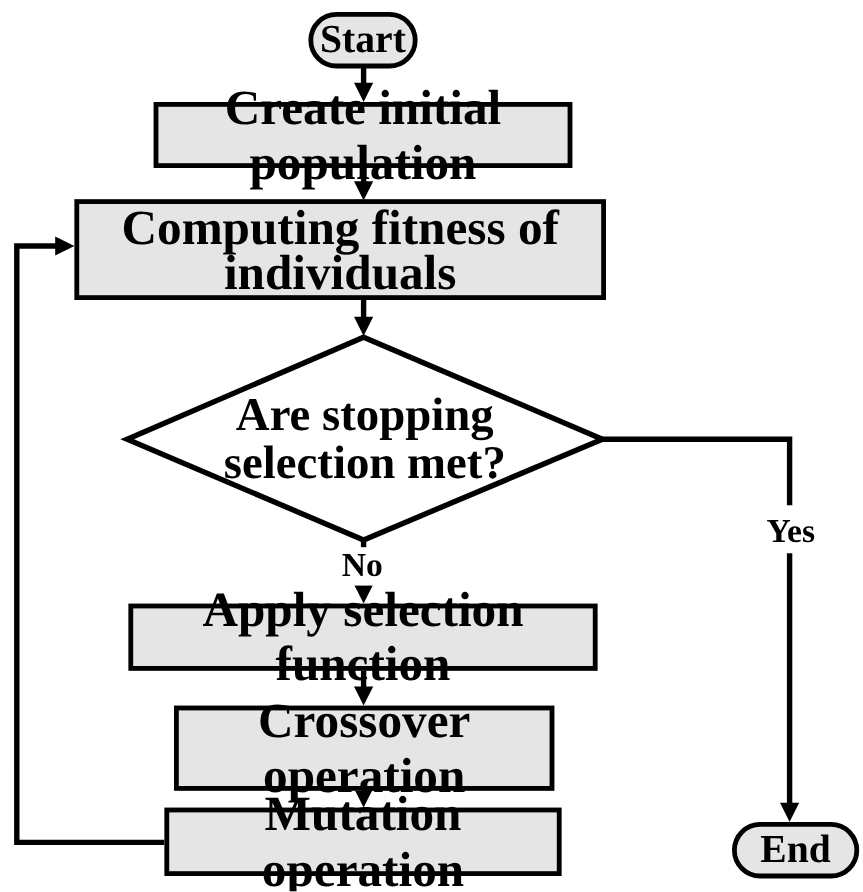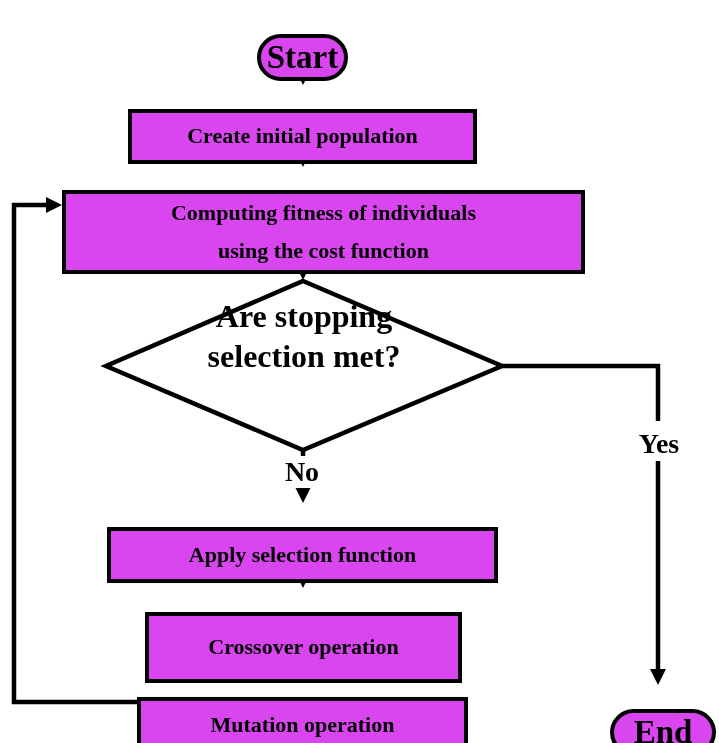--- a/index.html
+++ b/index.html
@@ -21,39 +21,38 @@
     left: 0; top: 0;
     width: 719px; height: 743px;
   }
 
   .node {
     position: absolute;
     display: flex;
     align-items: center;
     justify-content: center;
     text-align: center;
-    background: #d946ef;
+    background: #e5e5e5;
     border: 4px solid #000000;
     line-height: 1.1;
-    margin-top: 24px;
   }
 
-  .process   { font-size: 22px; }
+  .process   { font-size: 41px; }
   .terminator{ border-radius: 26px; font-size: 33px; }
 
   .multiline { flex-direction: column; line-height: 38px; }
 
   .decision-label {
     position: absolute;
     display: flex;
     flex-direction: column;
     align-items: center;
-    justify-content: flex-start;
+    justify-content: center;
     text-align: center;
-    font-size: 32px;
+    font-size: 39px;
     line-height: 40px;
     background: transparent;
   }
 
   .edge-label {
     position: absolute;
     font-size: 28px;
     text-align: center;
     background: #ffffff;
   }
@@ -94,23 +93,22 @@
   </svg>
 
   <div class="node terminator" style="left:257px; top:10px; width:91px; height:47px;">
     <span>Start</span>
   </div>
 
   <div class="node process" style="left:128px; top:85px; width:349px; height:55px;">
     <span>Create initial population</span>
   </div>
 
-  <div class="node process multiline" style="left:62px; top:166px; width:523px; height:84px;">
+  <div class="node process multiline" style="left:62px; top:166px; width:443px; height:84px;">
     <span>Computing fitness of individuals</span>
-    <span>using the cost function</span>
   </div>
 
   <div class="decision-label" style="left:106px; top:296px; width:396px; height:140px;">
     <span>Are stopping</span>
     <span>selection met?</span>
   </div>
 
   <div class="edge-label" style="left:276px; top:456px; width:52px;">No</div>
 
   <div class="edge-label" style="left:630px; top:428px; width:58px;text-align:center;">Yes</div>

